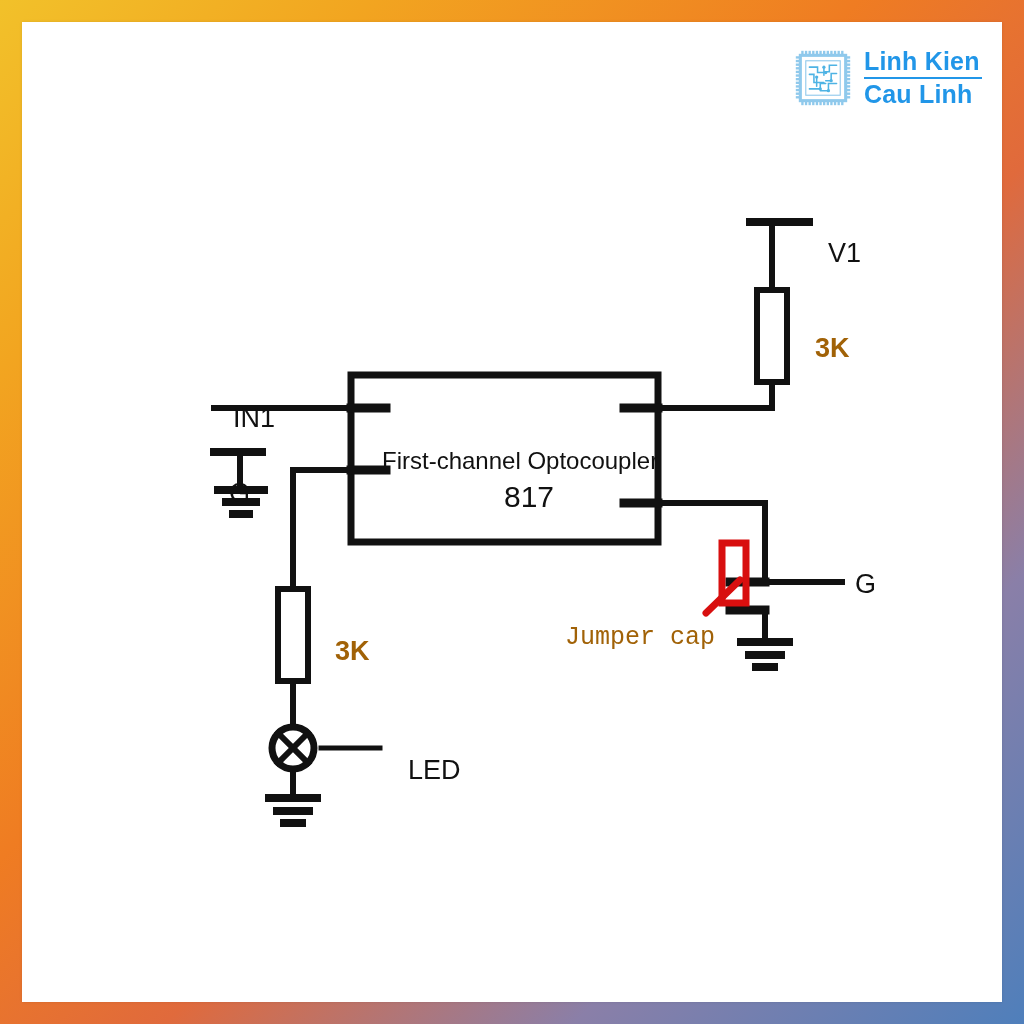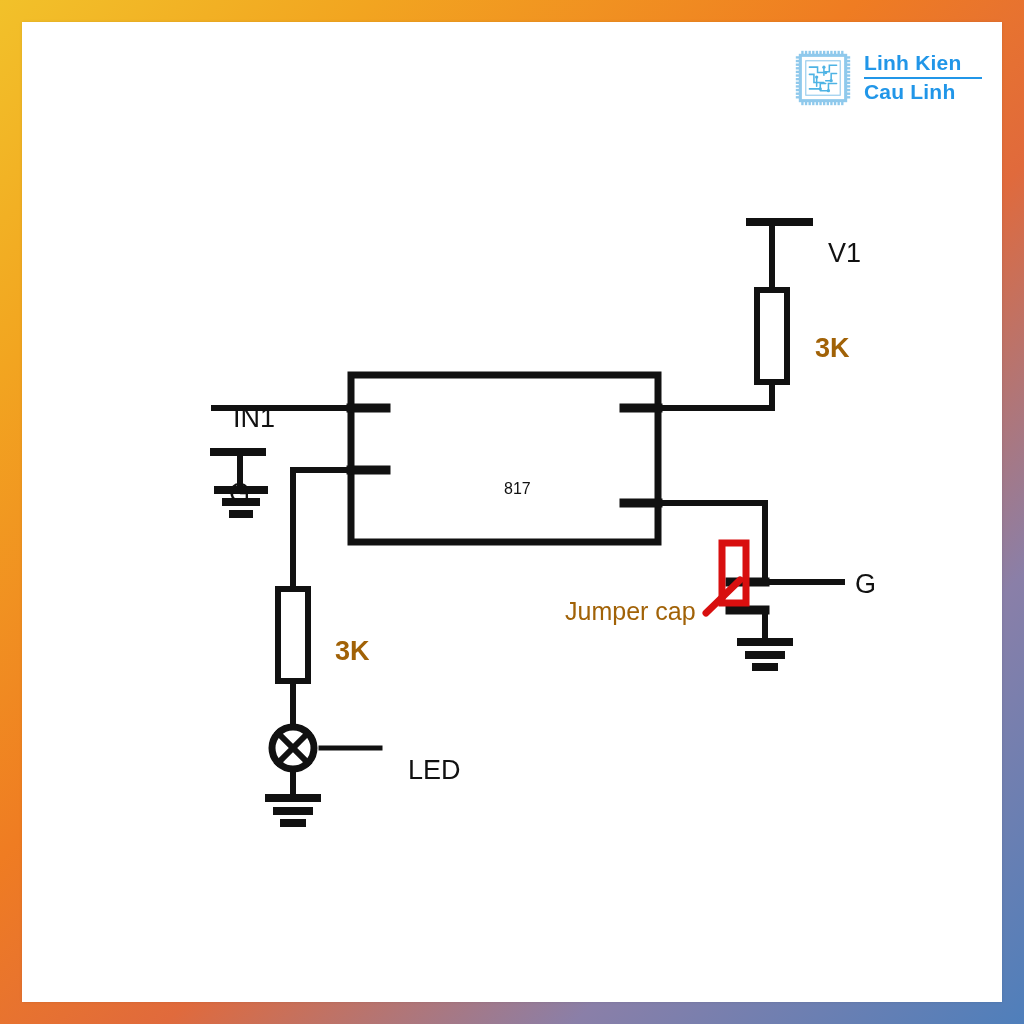--- a/index.html
+++ b/index.html
@@ -48,21 +48,21 @@
     height: 58px;
     flex: 0 0 58px;
   }
   #logo-text {
     display: flex;
     flex-direction: column;
     justify-content: center;
     line-height: 1.08;
   }
   #logo-text .ln {
-    font-size: 21px;
+    font-size: 25px;
     font-weight: bold;
     color: #2196e8;
     letter-spacing: 0.2px;
     white-space: nowrap;
   }
   #logo-rule {
     height: 2px;
     background: #2196e8;
     margin: 2px 0 2px 0;
     width: 118px;
@@ -75,23 +75,23 @@
     white-space: nowrap;
   }
   .lbl.red { color: #a16207; }
   .t-in1   { left: 211px; top: 381px; font-size: 27px; }
   .t-g1    { left: 207px; top: 456px; font-size: 27px; }
   .t-v1    { left: 806px; top: 208px; font-size: 27px; margin-top: 8px; }
   .t-g2    { left: 833px; top: 547px; font-size: 27px; }
   .t-led   { left: 386px; top: 733px; font-size: 27px; }
   .t-r1    { left: 793px; top: 311px; font-size: 27px; font-weight: bold; }
   .t-r2    { left: 313px; top: 614px; font-size: 27px; font-weight: bold; }
-  .t-jmp   { left: 543px; top: 575px; font-size: 25px; }
+  .t-jmp   { left: 543px; top: 601px; font-size: 25px; font-family: Liberation Mono, monospace; }
   .t-ic1   { left: 360px; top: 425px; font-size: 24px; }
-  .t-ic2   { left: 482px; top: 458px; font-size: 16px; }
+  .t-ic2   { left: 482px; top: 458px; font-size: 30px; }
 </style>
 </head>
 <body>
 
 <div id="page">
 
   <div id="canvas">
 
     <svg id="schematic" viewBox="0 0 980 980">
 
@@ -160,20 +160,21 @@
     </svg>
 
     <div class="lbl t-in1">IN1</div>
     <div class="lbl t-g1">G</div>
     <div class="lbl t-v1">V1</div>
     <div class="lbl t-g2">G</div>
     <div class="lbl t-led">LED</div>
     <div class="lbl red t-r1">3K</div>
     <div class="lbl red t-r2">3K</div>
     <div class="lbl red t-jmp">Jumper cap</div>
+    <div class="lbl t-ic1">First-channel Optocoupler</div>
     <div class="lbl t-ic2">817</div>
 
     <div id="logo">
       <svg id="logo-mark" viewBox="0 0 64 64">
         <g fill="#8fc9ec">
           <rect x="8" y="2" width="2.6" height="5"></rect>
             <rect x="12" y="2" width="2.6" height="5"></rect>
           <rect x="16" y="2" width="2.6" height="5"></rect>
             <rect x="20" y="2" width="2.6" height="5"></rect>
           <rect x="24" y="2" width="2.6" height="5"></rect>

